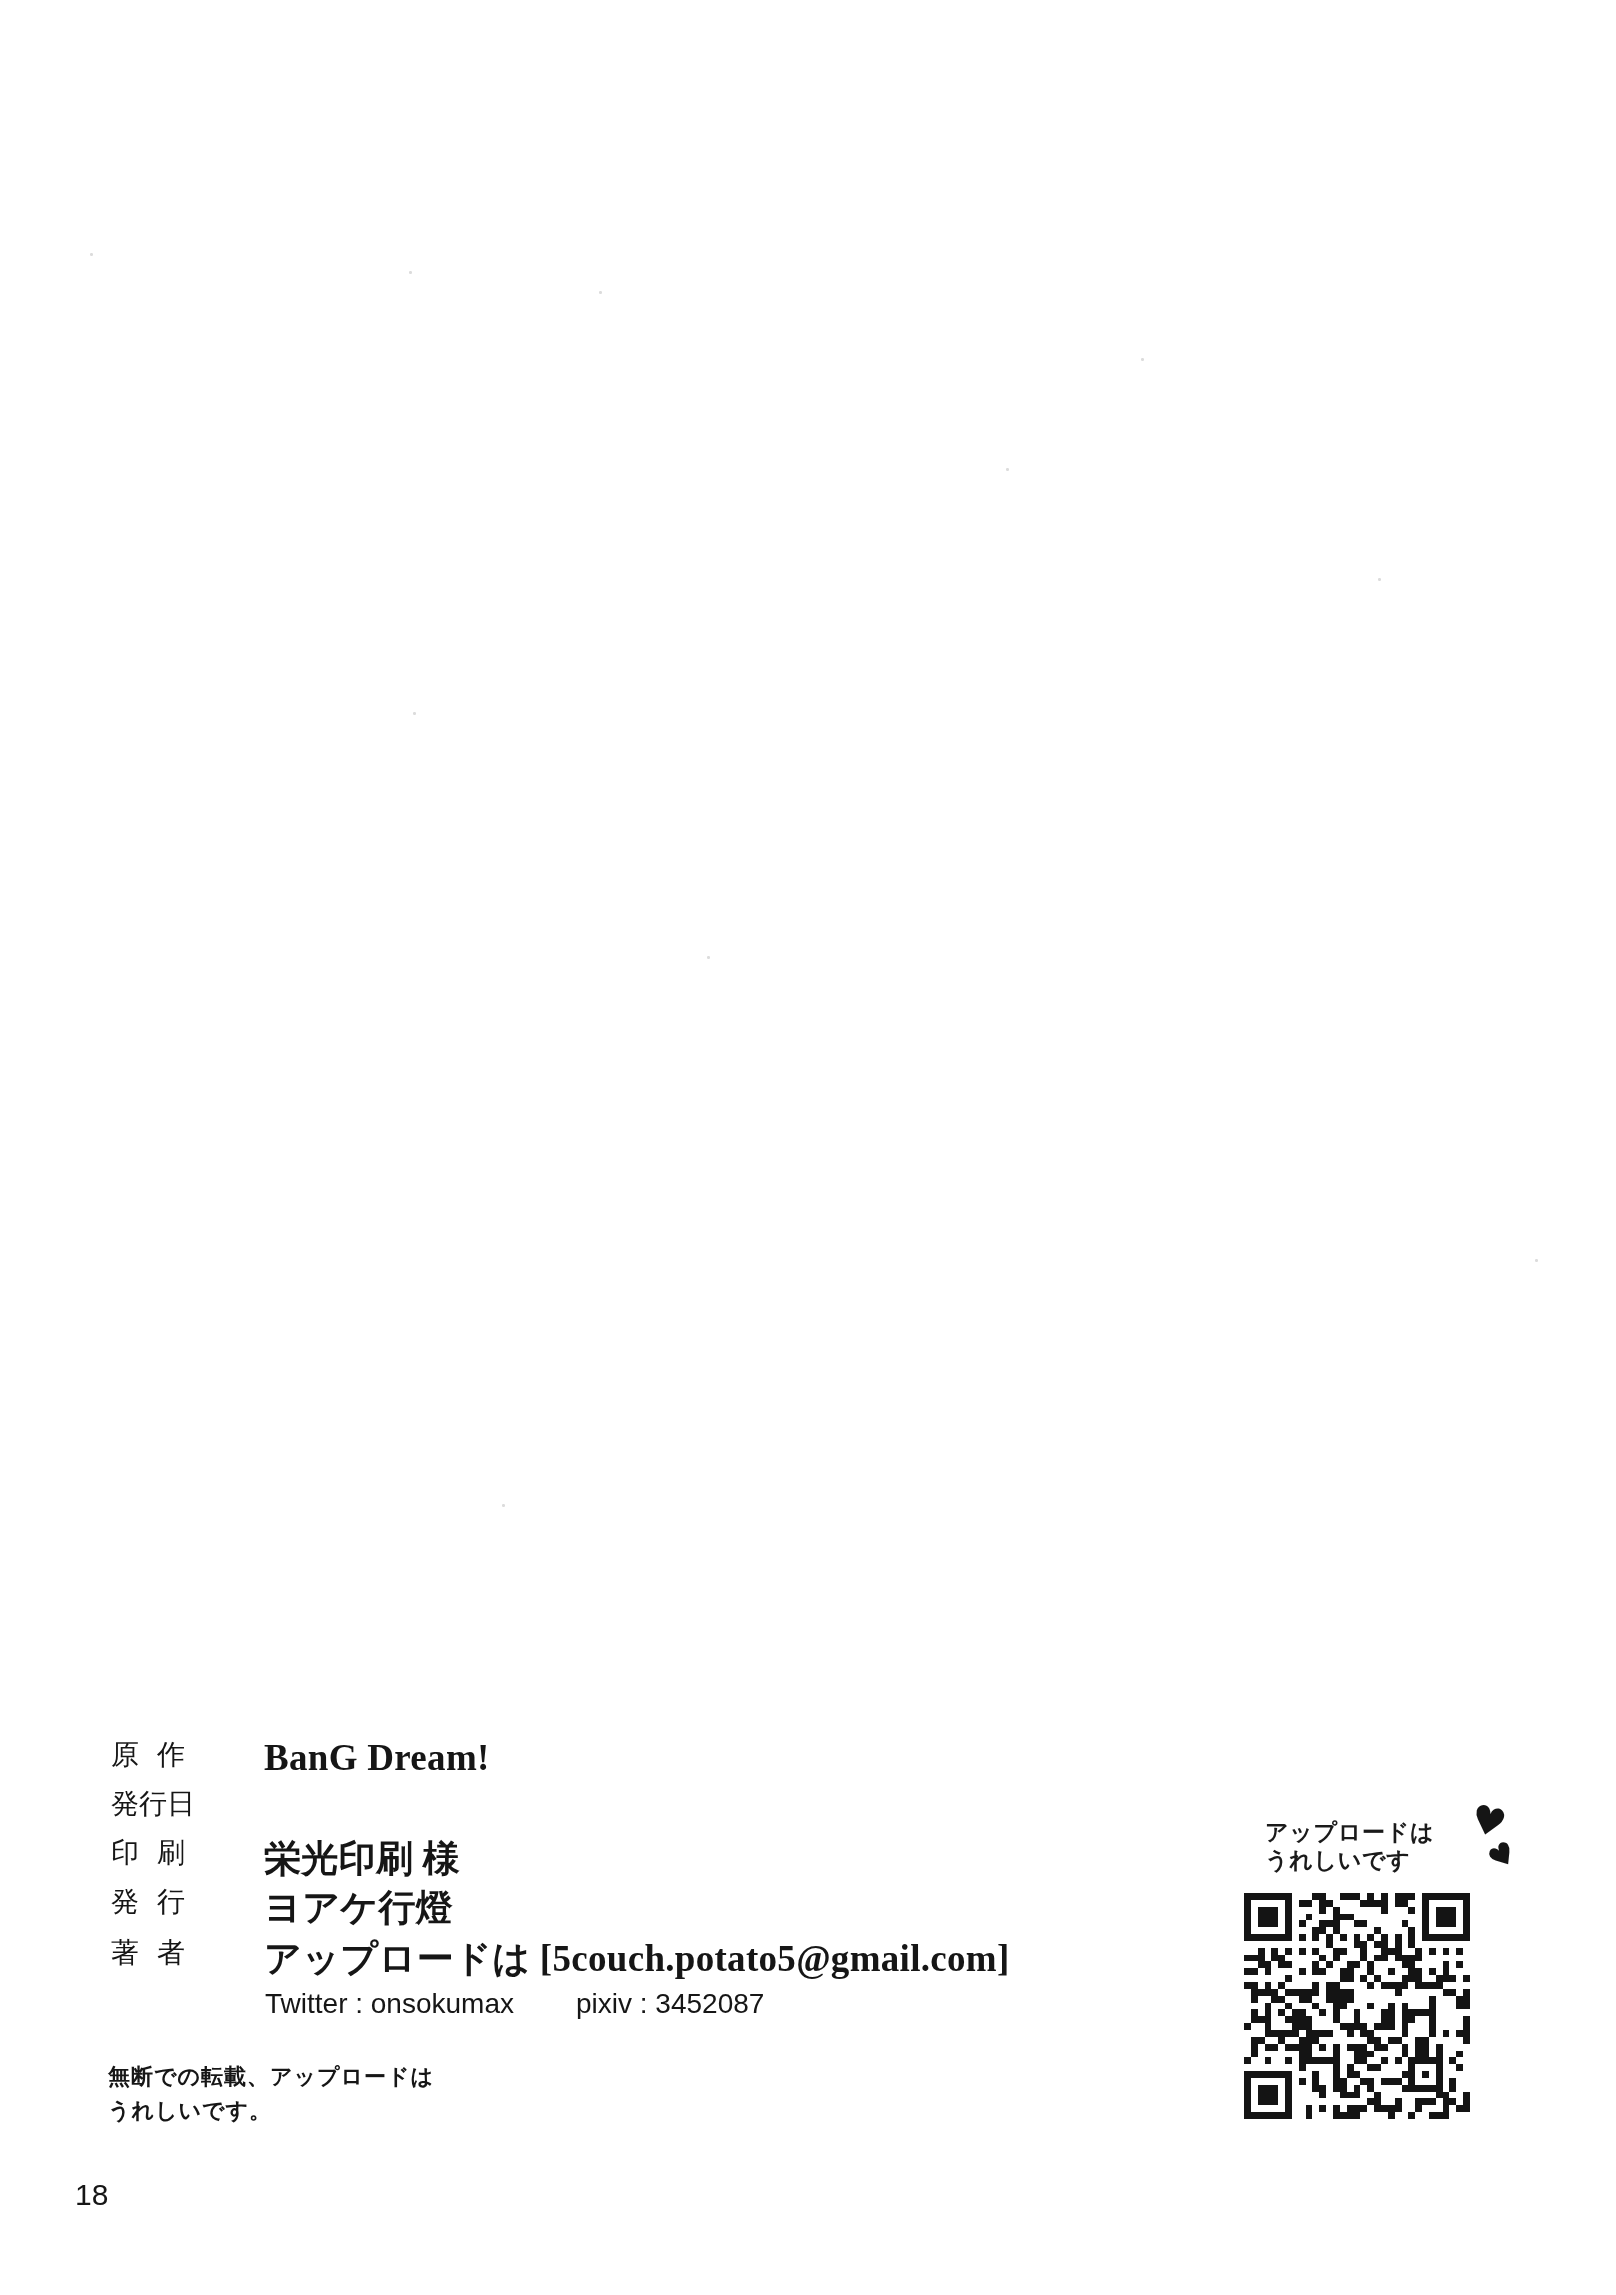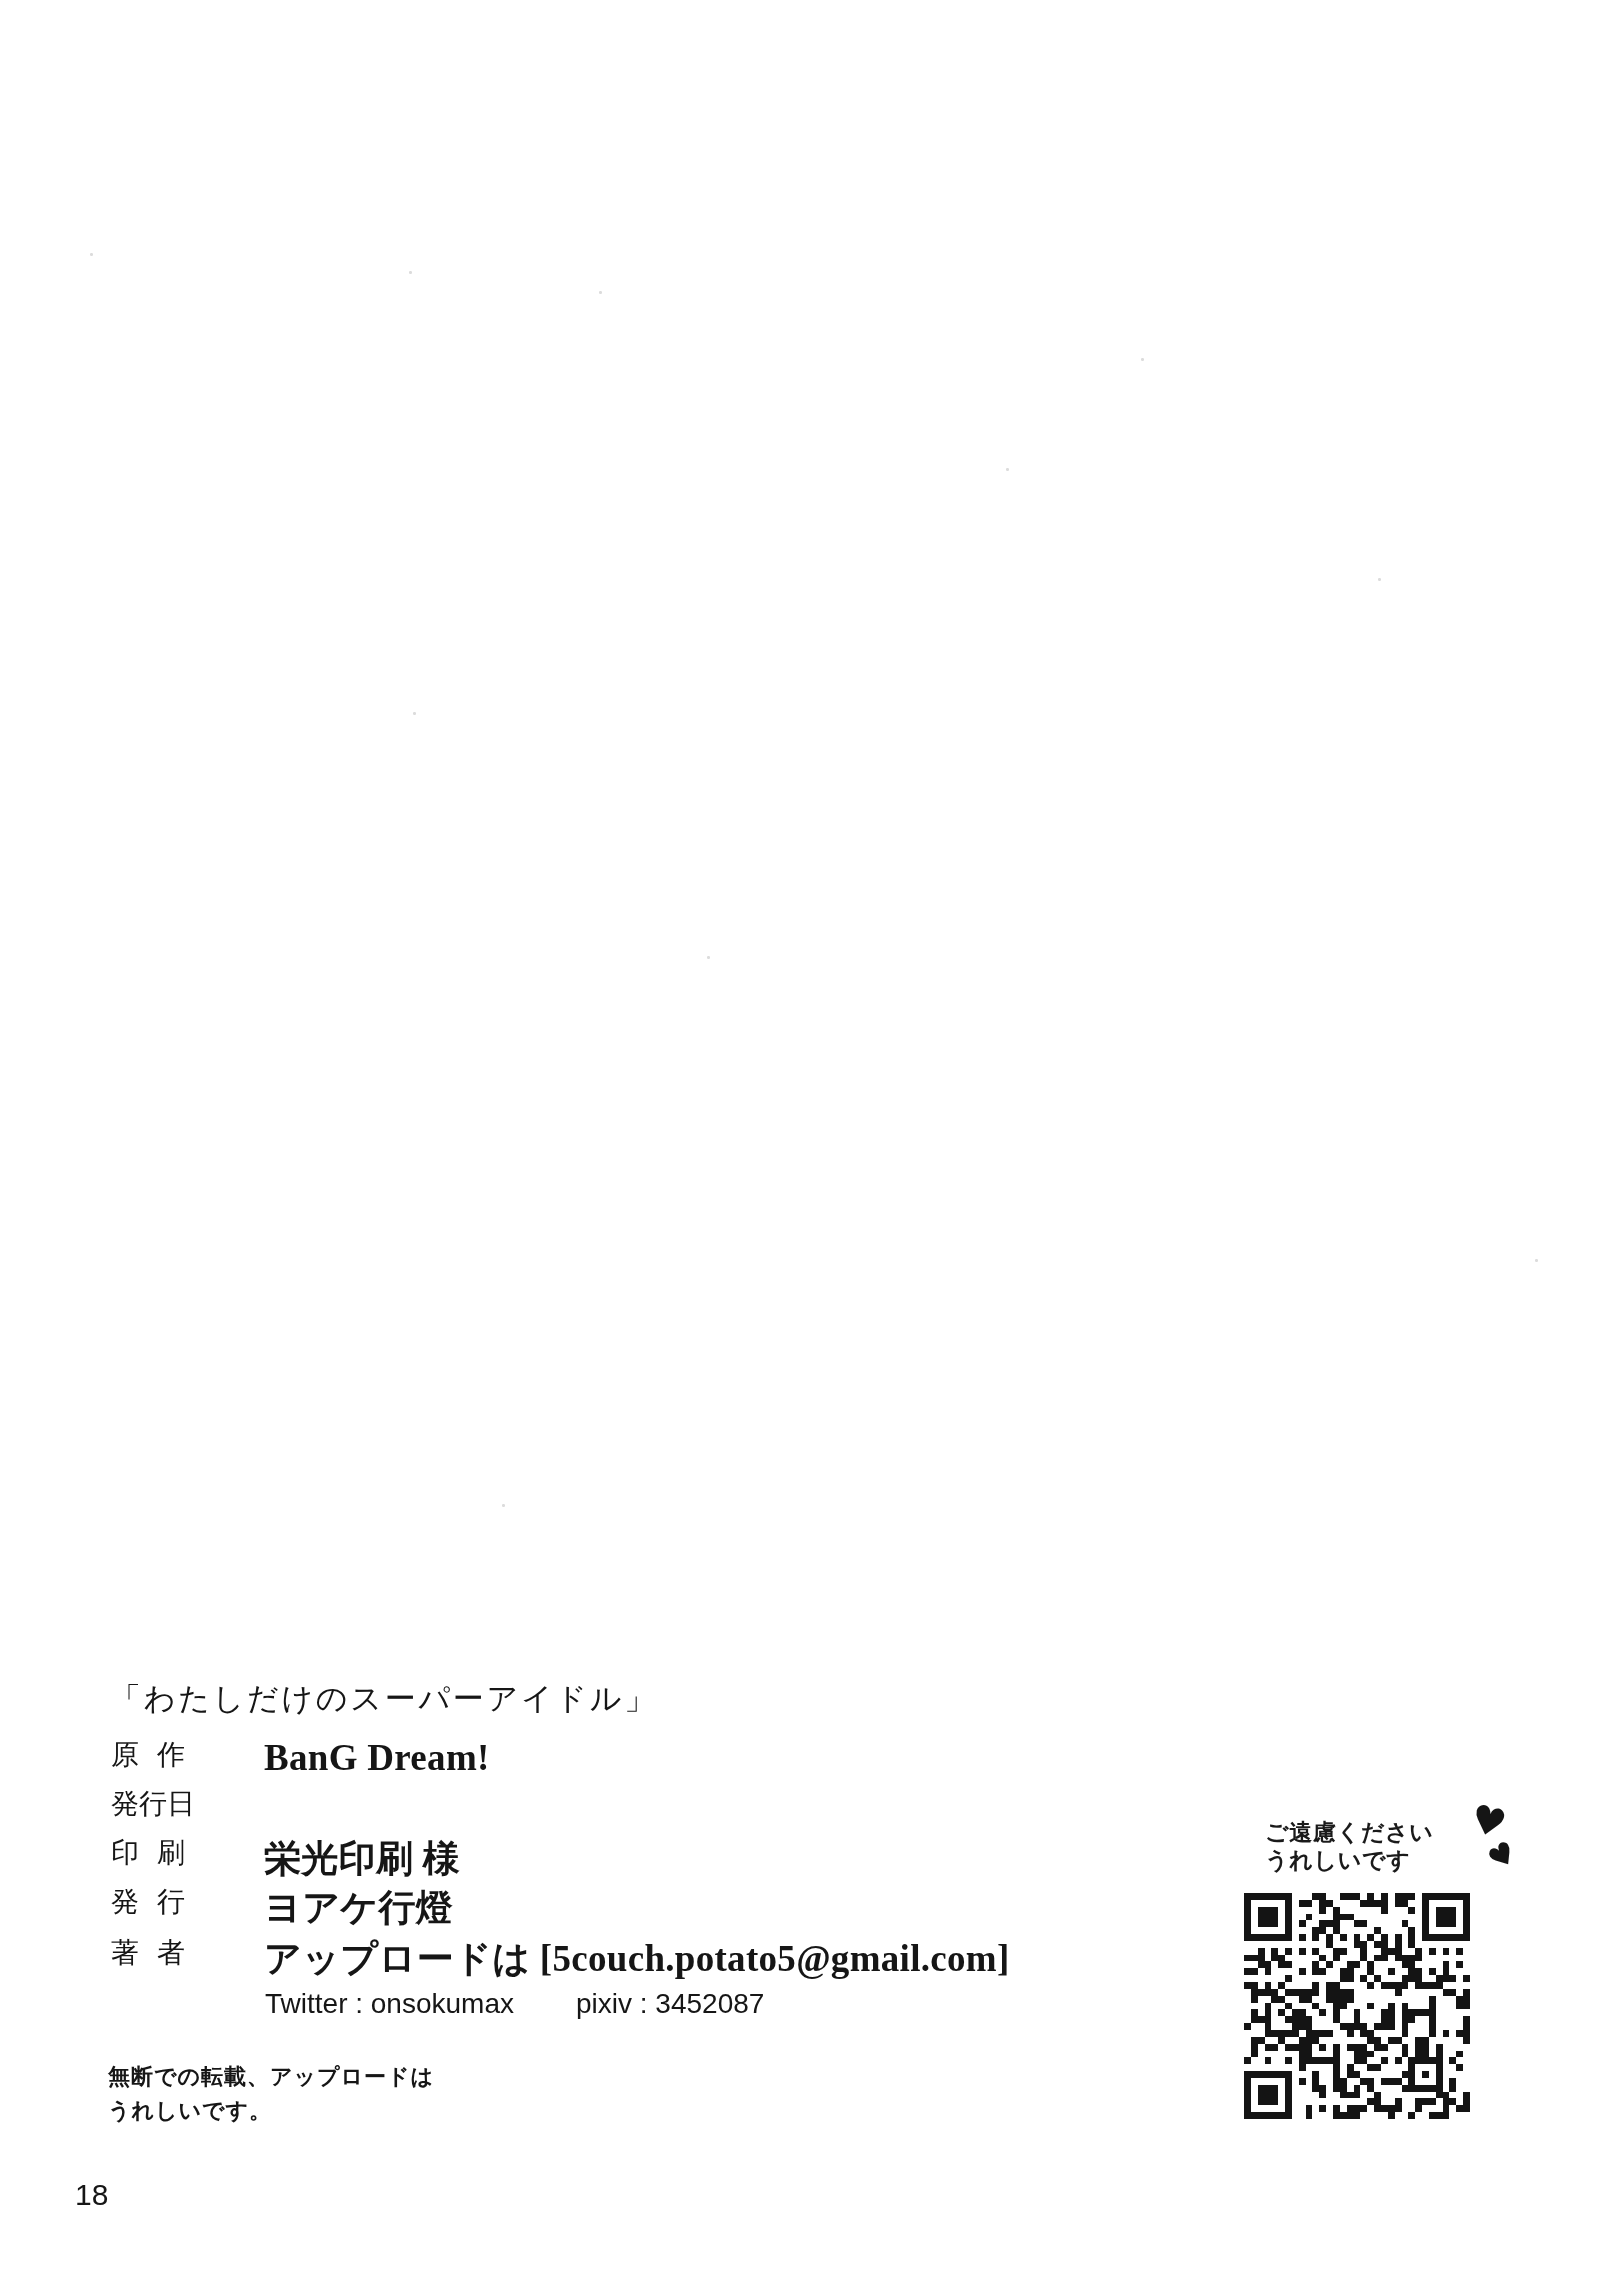--- a/index.html
+++ b/index.html
@@ -25,21 +25,20 @@
   .heart-2{left:1489px;top:1841px;font-size:30px;transform:rotate(-34deg);}
   .qr{position:absolute;left:1244px;top:1893px;width:226px;height:226px;}
   .qr svg{display:block;width:100%;height:100%;}
   .speck{position:absolute;width:2.7px;height:2.7px;border-radius:50%;background:rgba(40,40,40,.16);}
 </style>
 </head>
 <body>
 
 <div class="page">
 
-  <div class="abs book-title">「わたしだけのスーパーアイドル」</div>
 
   <div class="row row-0">
     <span class="lbl">
         <span>原</span>
         <span>作</span>
       </span>
     <span class="val">BanG Dream!</span>
   </div>
   <div class="row row-1">
     <span class="lbl">
@@ -76,21 +75,21 @@
   </div>
 
   <div class="abs notice">
     <div>無断での転載、アップロードは</div>
     <div>うれしいです。</div>
   </div>
 
   <div class="abs page-number">18</div>
 
   <div class="abs qr-caption">
-    <div>ご遠慮ください</div>
+    <div>アップロードは</div>
     <div>うれしいです</div>
   </div>
 
   <span class="heart heart-1">♥</span>
   <span class="heart heart-2">♥</span>
 
   <div class="qr" id="qr">
       <svg viewBox="0 0 33 33" shape-rendering="crispEdges" fill="#141414">
         <rect x="0" y="0" width="1" height="1"></rect>
         <rect x="1" y="0" width="1" height="1"></rect>

